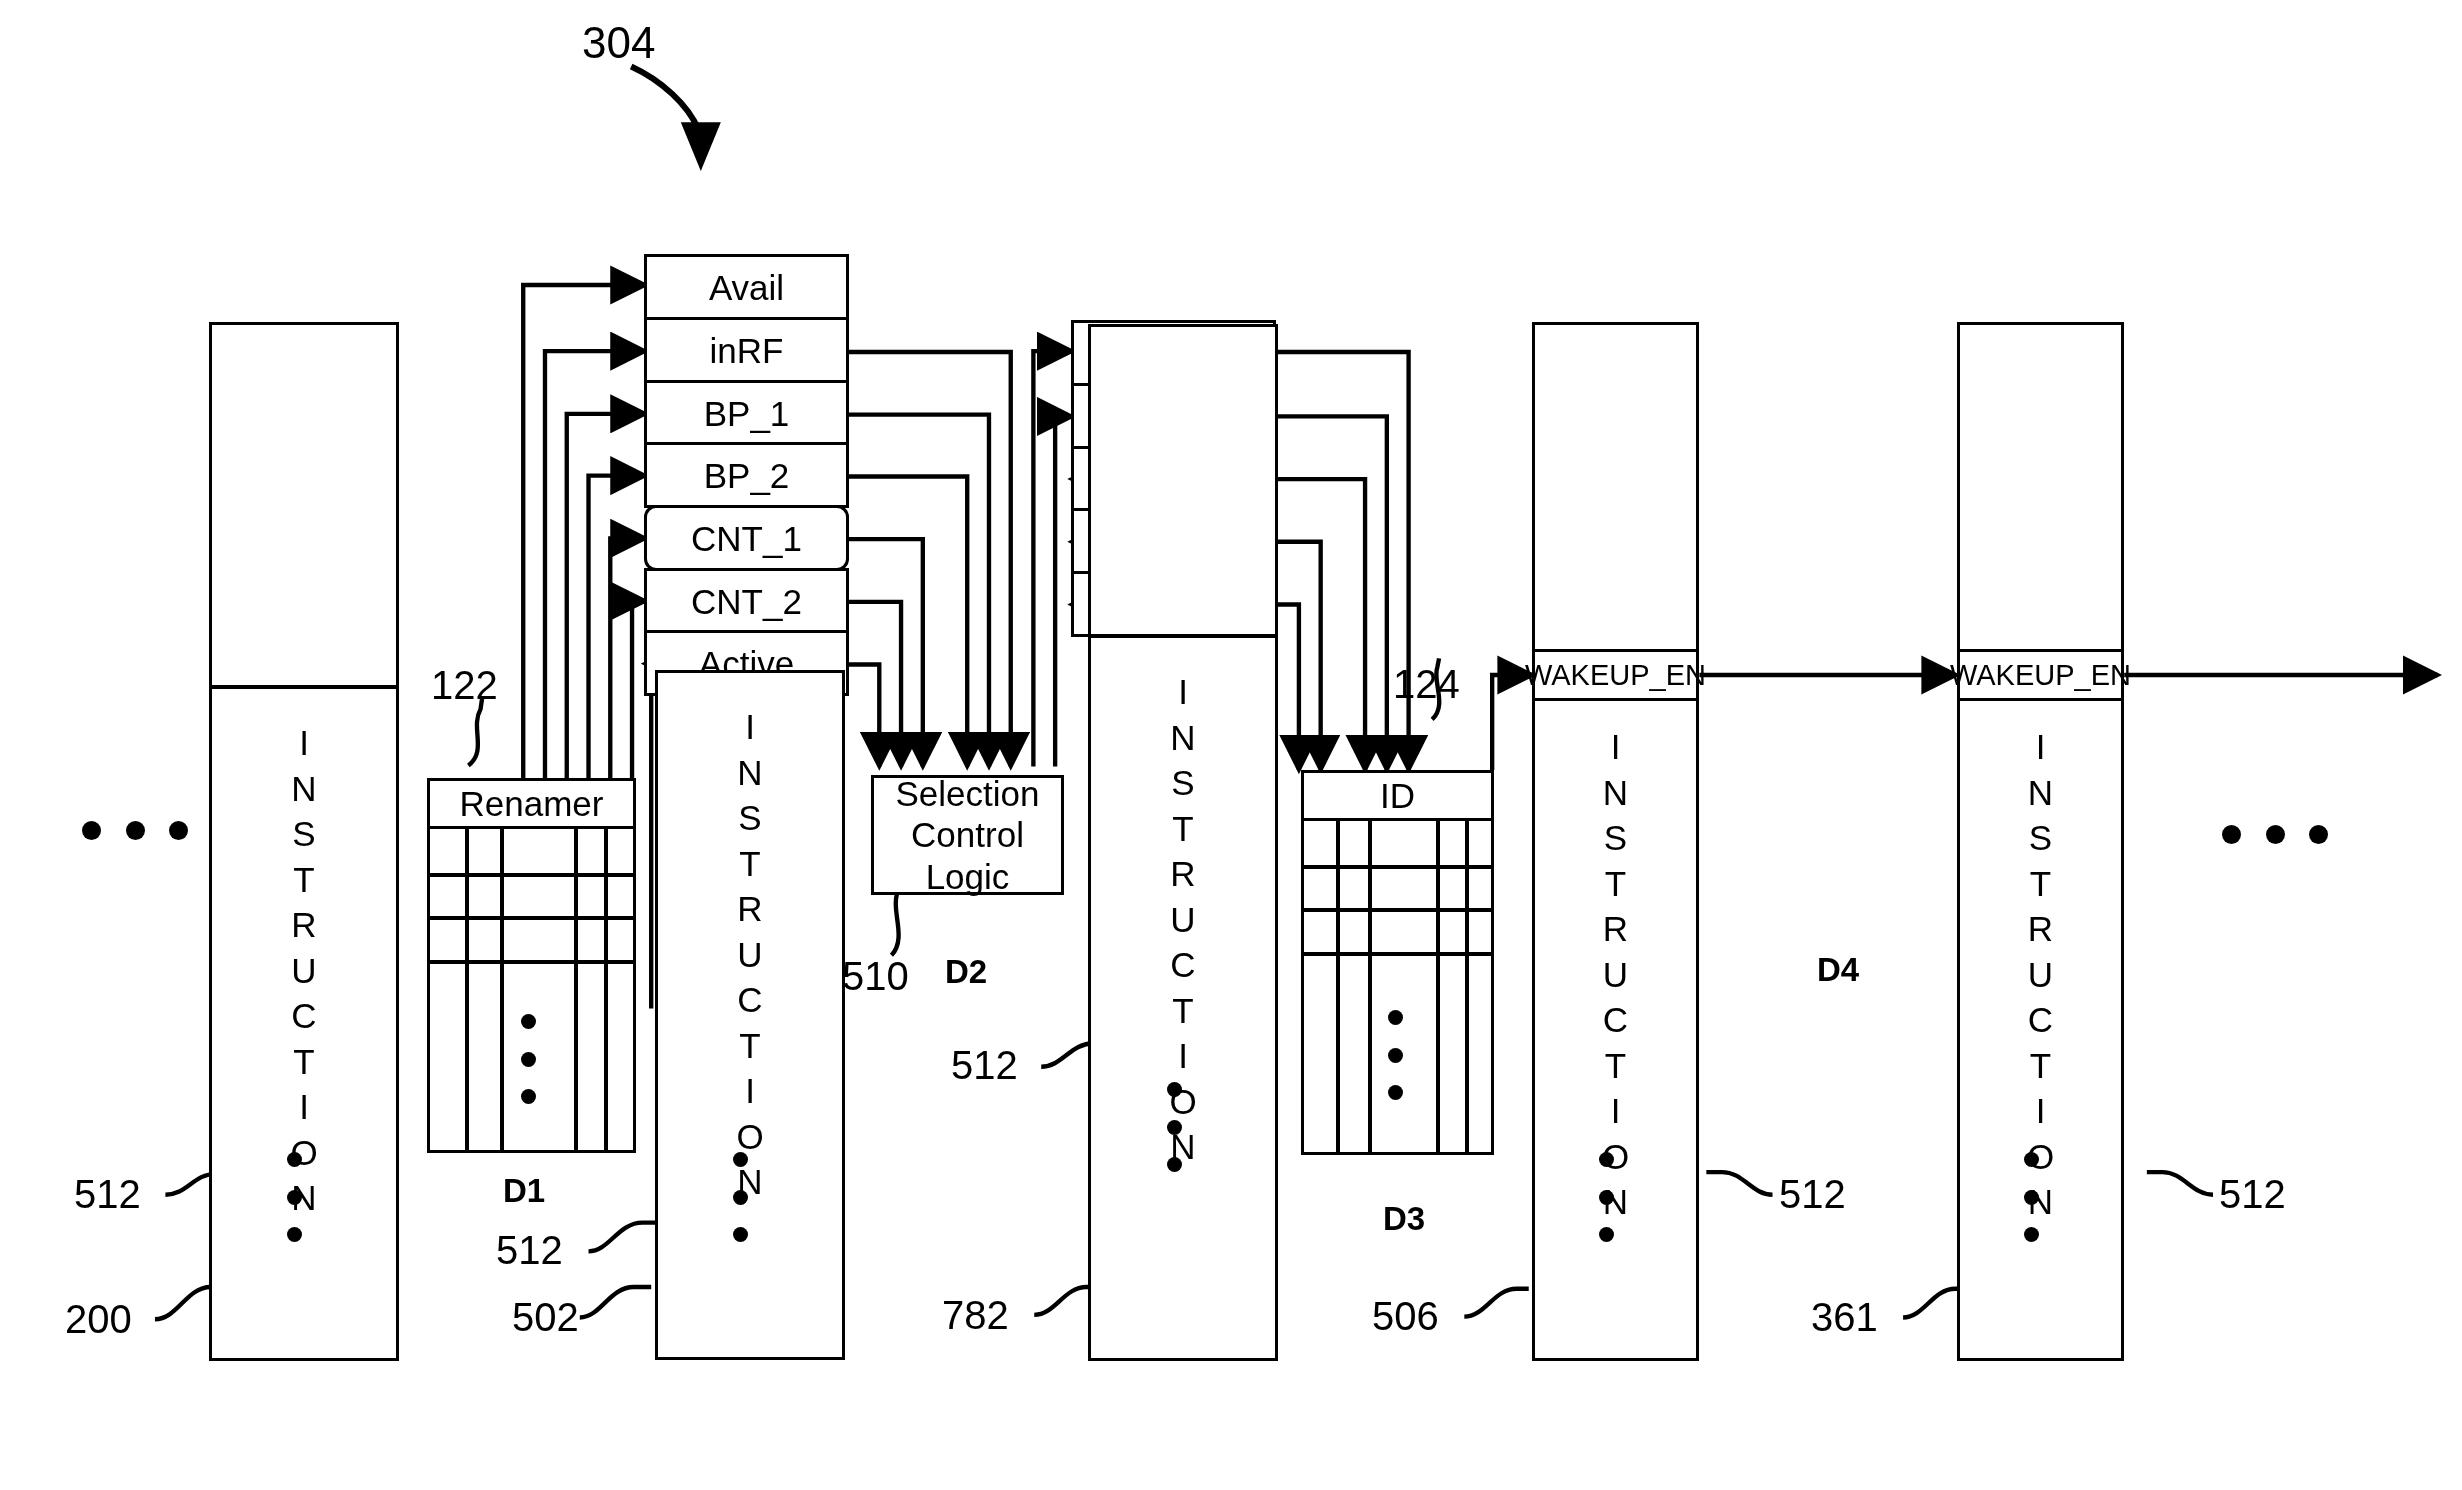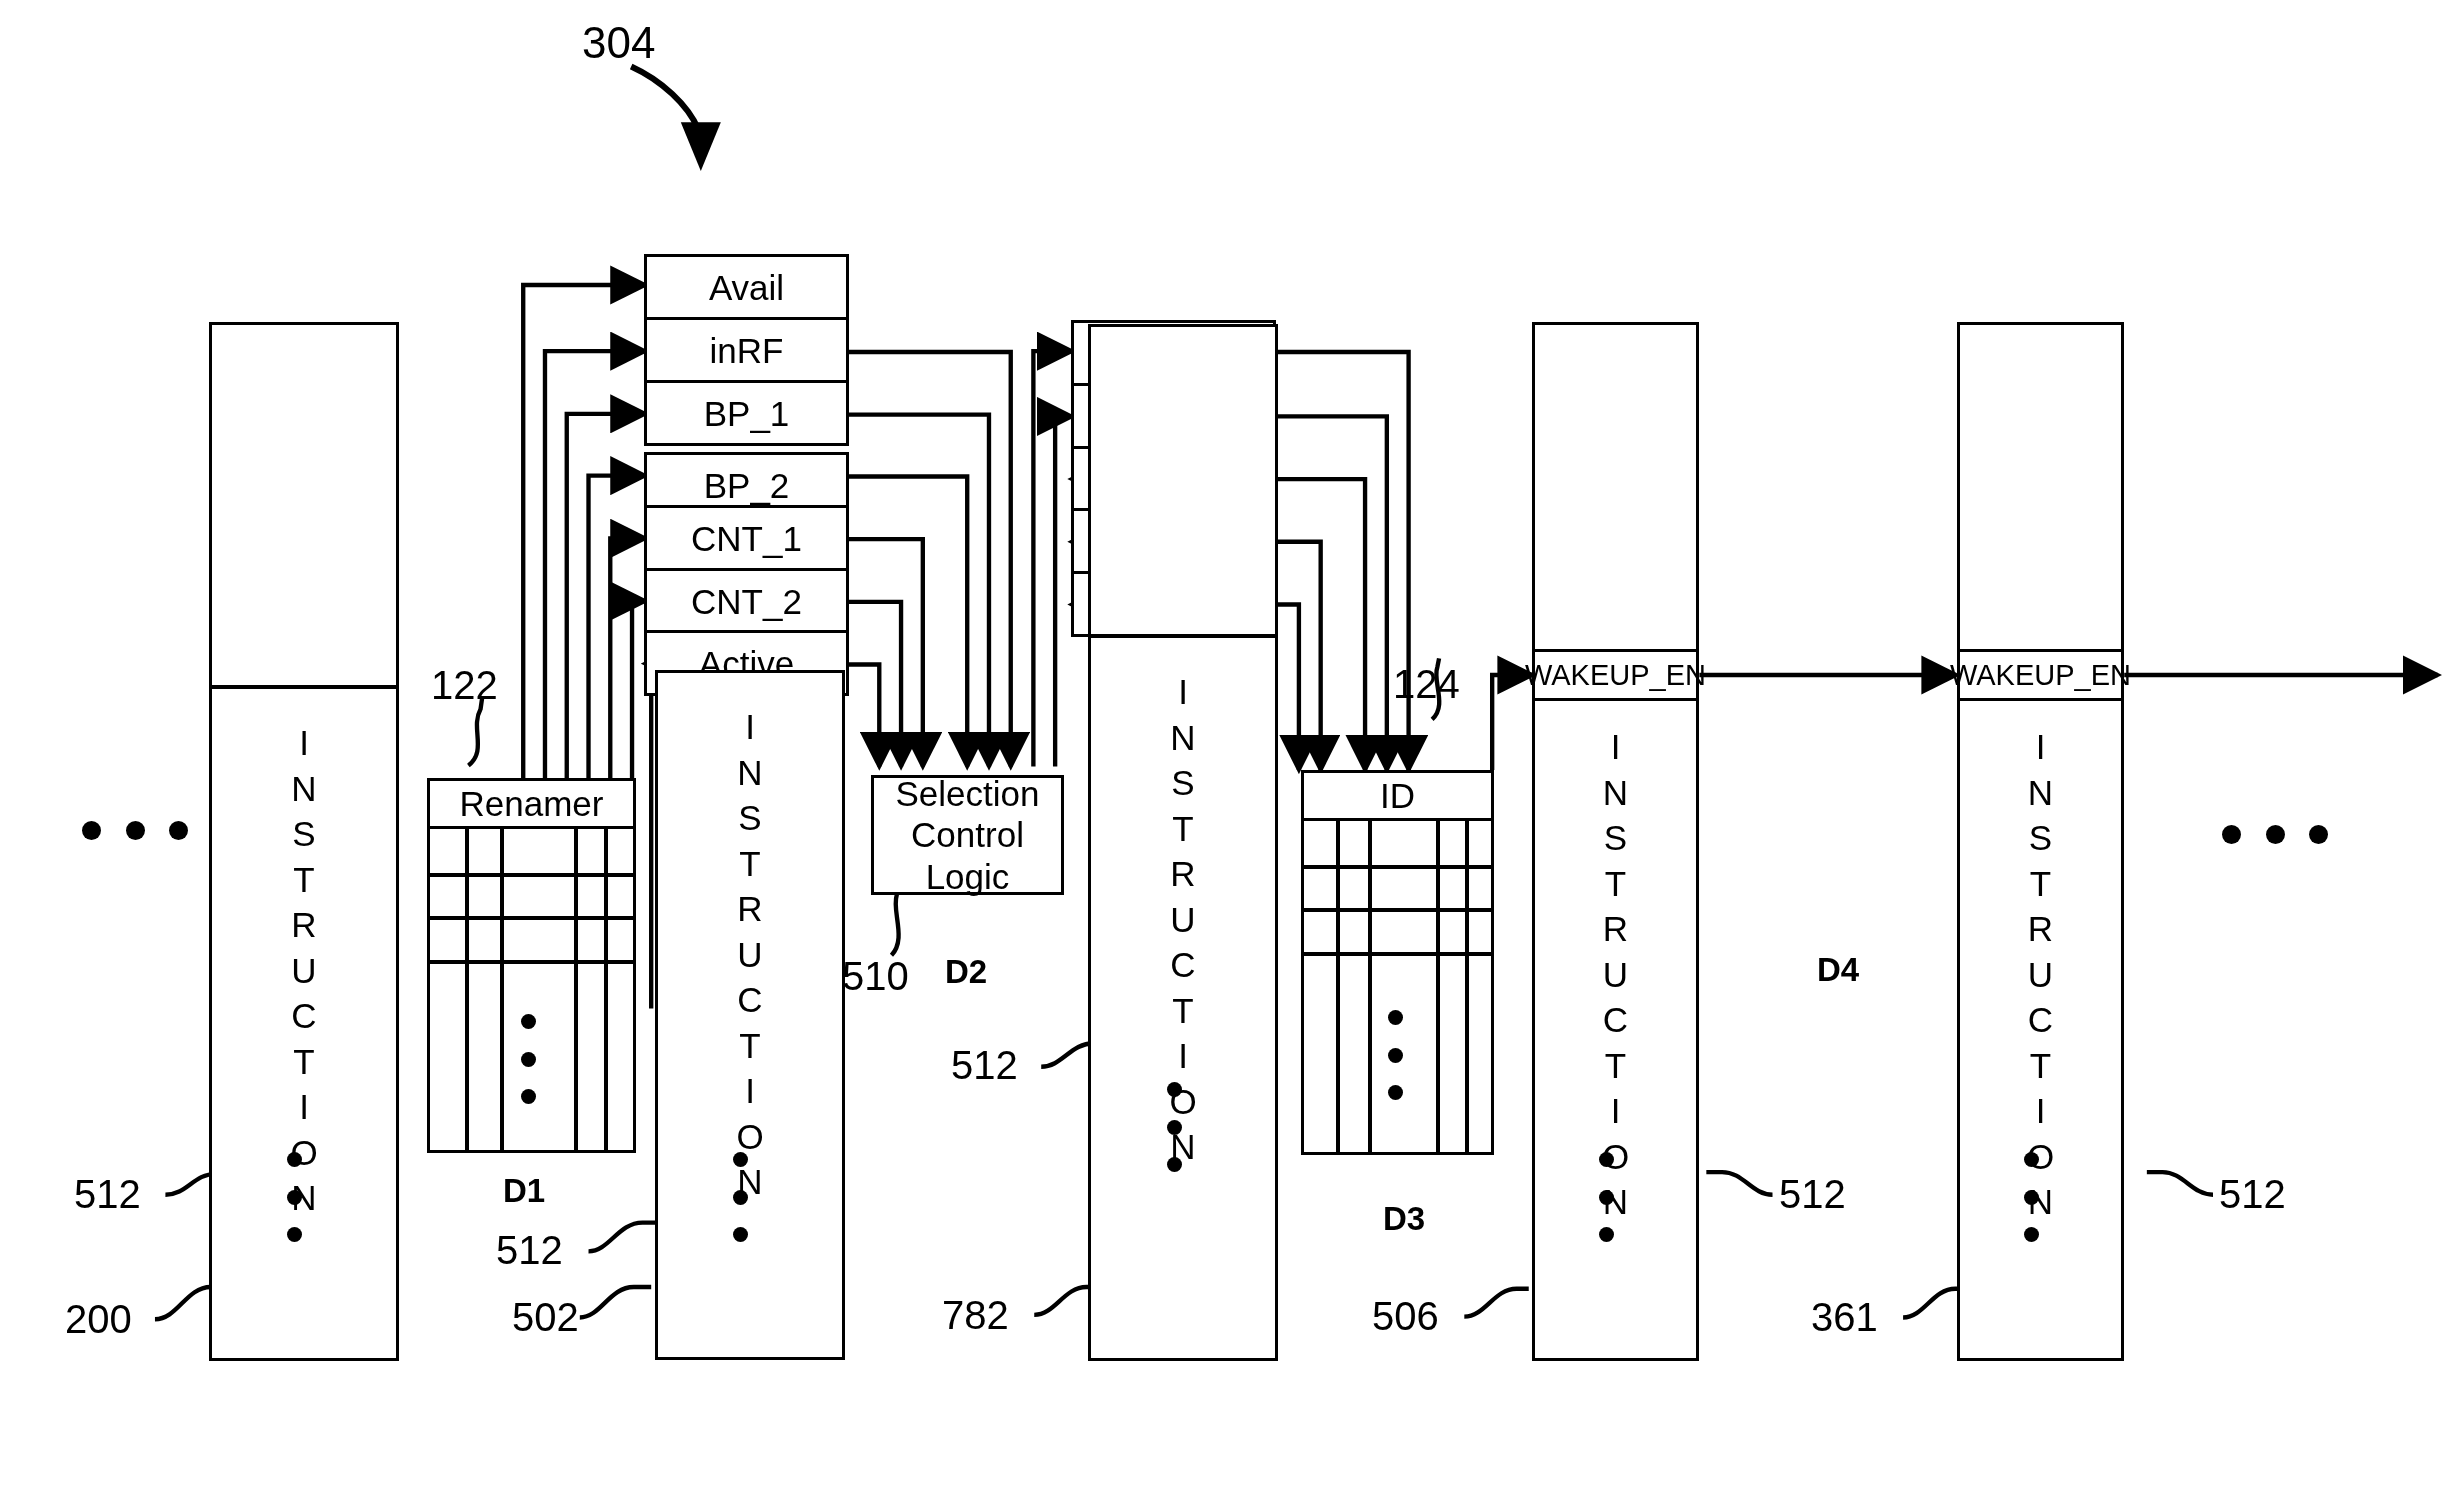--- a/index.html
+++ b/index.html
@@ -142,22 +142,22 @@
       <i></i>
       <i></i>
     </div>
   <div class="ref" style="left:74px;top:1174px;">512</div>
   <div class="ref" style="left:65px;top:1299px;">200</div>
 
   <div id="fs1">
       <div class="flag" style="left: 644px; top: 254px; width: 205px; height: 66px;">Avail</div>
       <div class="flag" style="left: 644px; top: 317px; width: 205px; height: 66px;">inRF</div>
       <div class="flag" style="left: 644px; top: 380px; width: 205px; height: 66px;">BP_1</div>
-      <div class="flag" style="left: 644px; top: 452px; width: 205px; height: 66px;">BP_2</div>
-      <div class="flag" style="left: 644px; top: 505px; width: 205px; height: 66px;">CNT_1</div>
+      <div class="flag" style="left: 644px; top: 442px; width: 205px; height: 66px;">BP_2</div>
+      <div class="flag" style="left: 644px; top: 505px; width: 205px; height: 66px; border-radius: 12px;">CNT_1</div>
       <div class="flag" style="left: 644px; top: 568px; width: 205px; height: 66px;">CNT_2</div>
       <div class="flag" style="left: 644px; top: 630px; width: 205px; height: 66px;">Active</div>
     </div>
 
   <div class="tbl" style="left:427px;top:778px;width:209px;height:374px;">
     <div class="hd">Renamer</div>
     <div class="grid" style="height:324px;">
       <div class="hr" style="top:44px;"></div>
       <div class="hr" style="top:87px;"></div>
       <div class="hr" style="top:131px;"></div>

